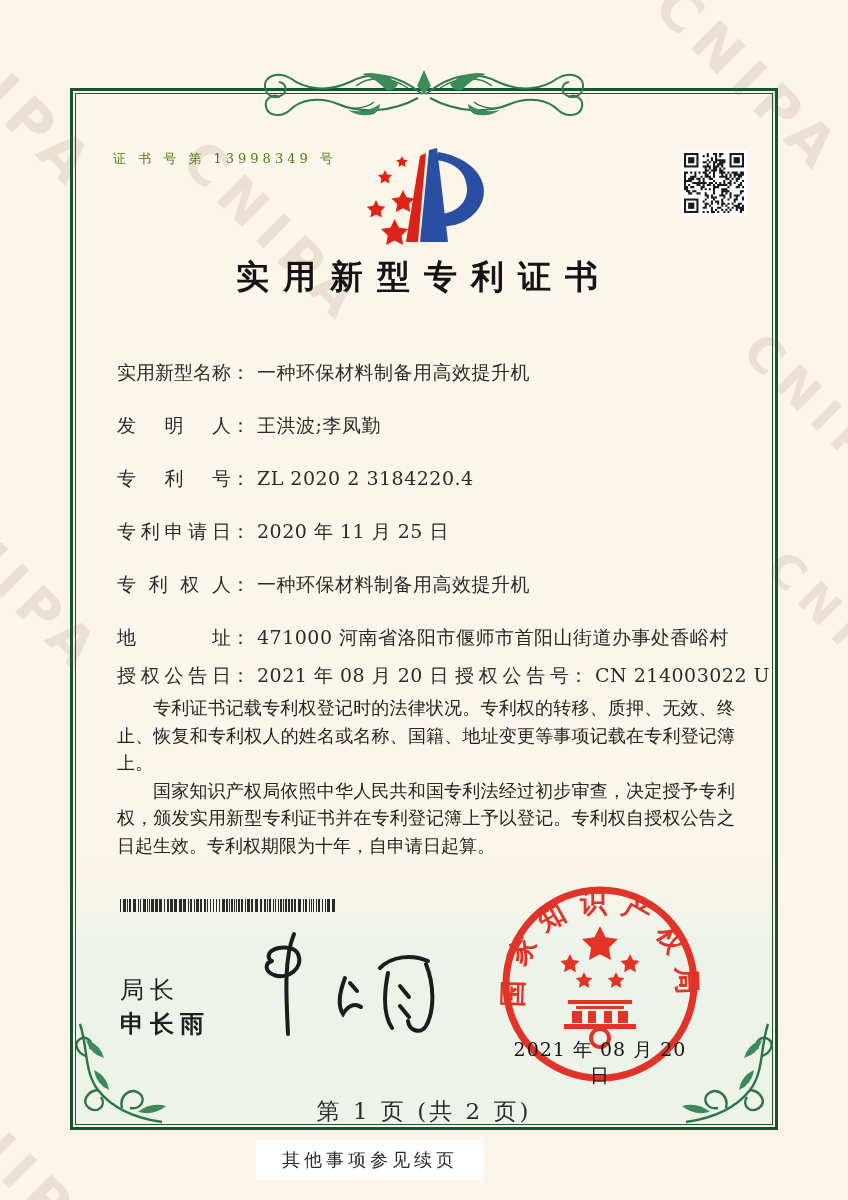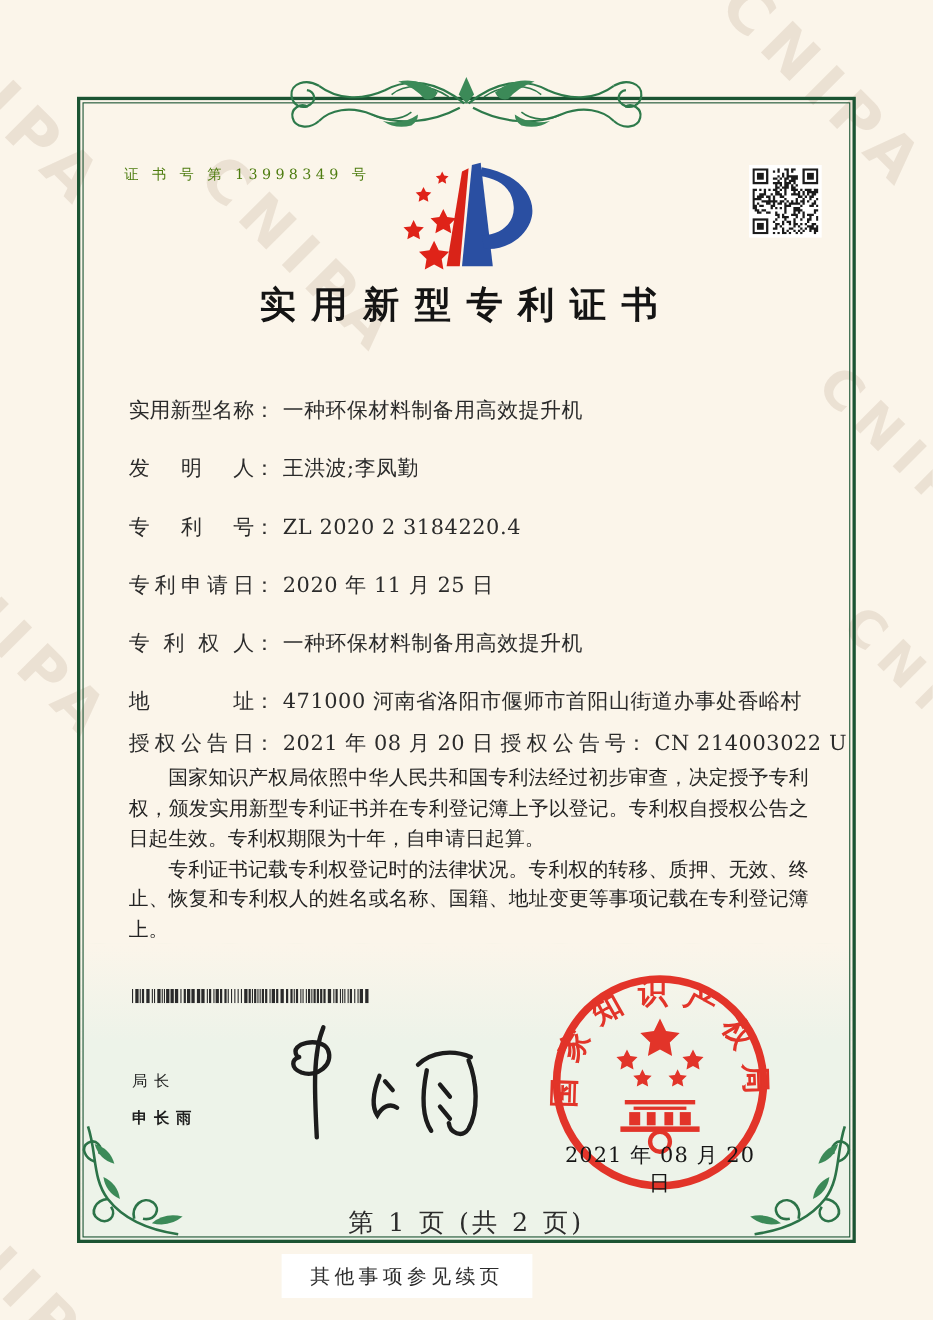--- a/index.html
+++ b/index.html
@@ -36,21 +36,21 @@
   .lbl i{font-style:normal;}
   .colon{margin-right:7px;}
   .val{letter-spacing:.5px;}
   .pair2{position:absolute;left:338px;top:0;white-space:nowrap;}
 
   .body-text{position:absolute;left:117px;top:694px;width:618px;font-size:18px;
              line-height:27.5px;color:#242424;text-align:justify;}
   .body-text p{margin:0;text-indent:2em;}
 
   .barcode{position:absolute;left:120px;top:899px;}
-  .signer{position:absolute;left:120px;font-size:14px;letter-spacing:6px;color:#1e1e1e;}
+  .signer{position:absolute;left:120px;font-size:24px;letter-spacing:6px;color:#1e1e1e;}
   .signer.t1{top:974px;} .signer.t2{top:1008px;font-weight:bold;}
   .signature{position:absolute;left:242px;top:928px;}
 
   .seal{position:absolute;left:498px;top:882px;}
   .seal-date{position:absolute;left:510px;top:1037px;width:180px;text-align:center;
              font-size:19px;letter-spacing:1px;color:#151515;}
 
   .page-num{position:absolute;left:0;top:1096px;width:848px;text-align:center;
             font-size:23px;letter-spacing:3px;color:#2b2b2b;}
   .footer-note{position:absolute;left:0;top:1140px;width:740px;text-align:center;}
@@ -274,22 +274,22 @@
             <i>授</i>
             <i>权</i>
             <i>公</i>
             <i>告</i>
             <i>号</i>
           </span><span class="colon">：</span><span class="val">CN 214003022 U</span>
       </span>
     </div>
 
     <div class="body-text">
+      <p>专利证书记载专利权登记时的法律状况。专利权的转移、质押、无效、终止、恢复和专利权人的姓名或名称、国籍、地址变更等事项记载在专利登记簿上。</p>
       <p>国家知识产权局依照中华人民共和国专利法经过初步审查，决定授予专利权，颁发实用新型专利证书并在专利登记簿上予以登记。专利权自授权公告之日起生效。专利权期限为十年，自申请日起算。</p>
-      <p>专利证书记载专利权登记时的法律状况。专利权的转移、质押、无效、终止、恢复和专利权人的姓名或名称、国籍、地址变更等事项记载在专利登记簿上。</p>
     </div>
 
     <svg class="barcode" id="barcode" width="218" height="13">
         <rect x="0" y="0" width="1" height="13" fill="#2a2a2a"></rect>
         <rect x="3" y="0" width="3" height="13" fill="#2a2a2a"></rect>
         <rect x="7" y="0" width="1" height="13" fill="#2a2a2a"></rect>
         <rect x="9" y="0" width="2" height="13" fill="#2a2a2a"></rect>
         <rect x="13" y="0" width="3" height="13" fill="#2a2a2a"></rect>
         <rect x="18" y="0" width="1" height="13" fill="#2a2a2a"></rect>
         <rect x="20" y="0" width="1" height="13" fill="#2a2a2a"></rect>

